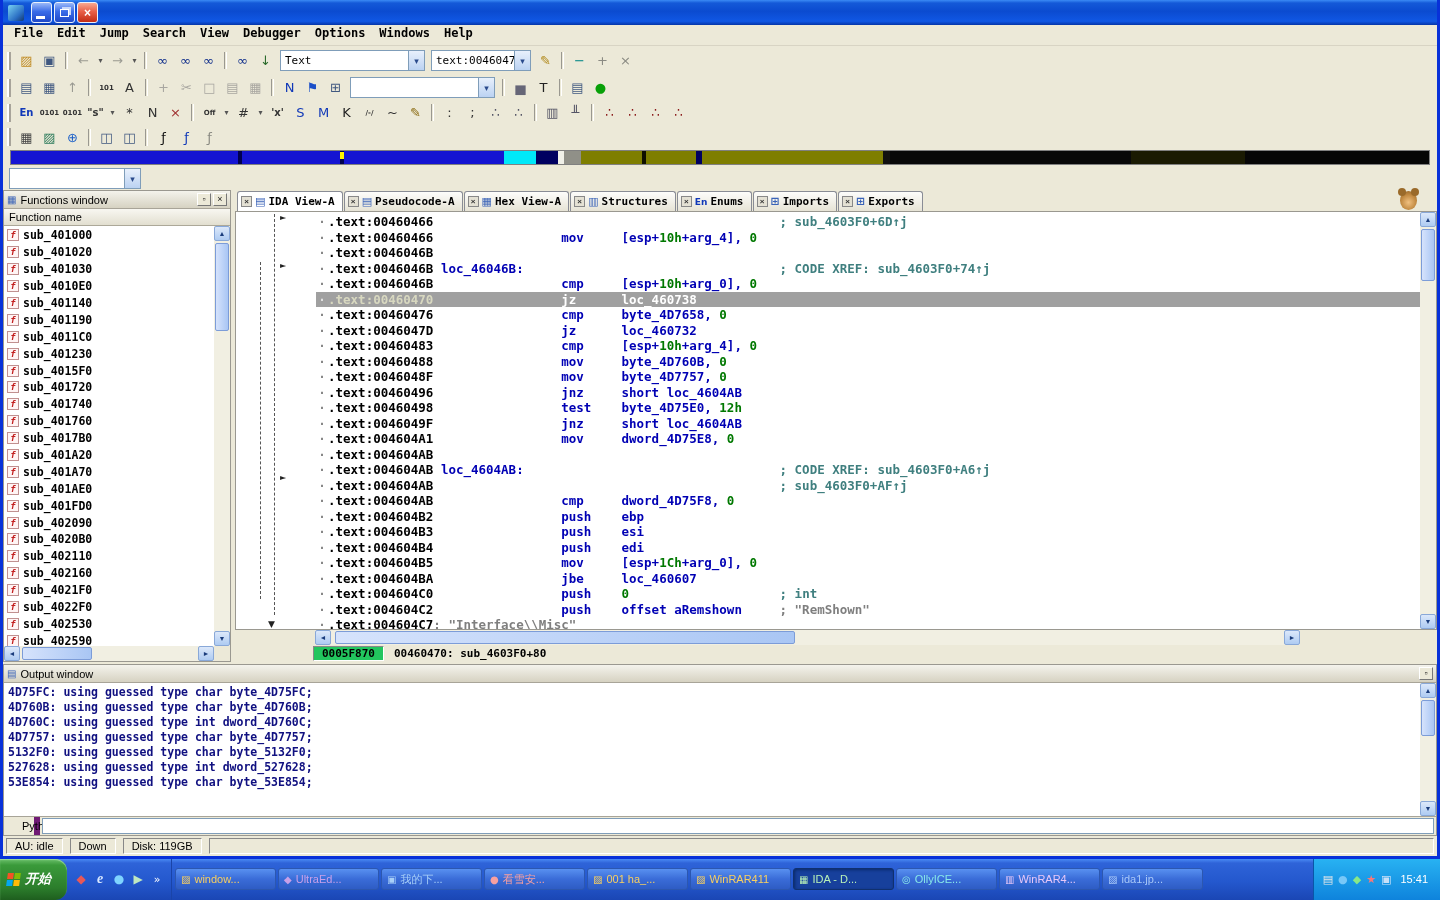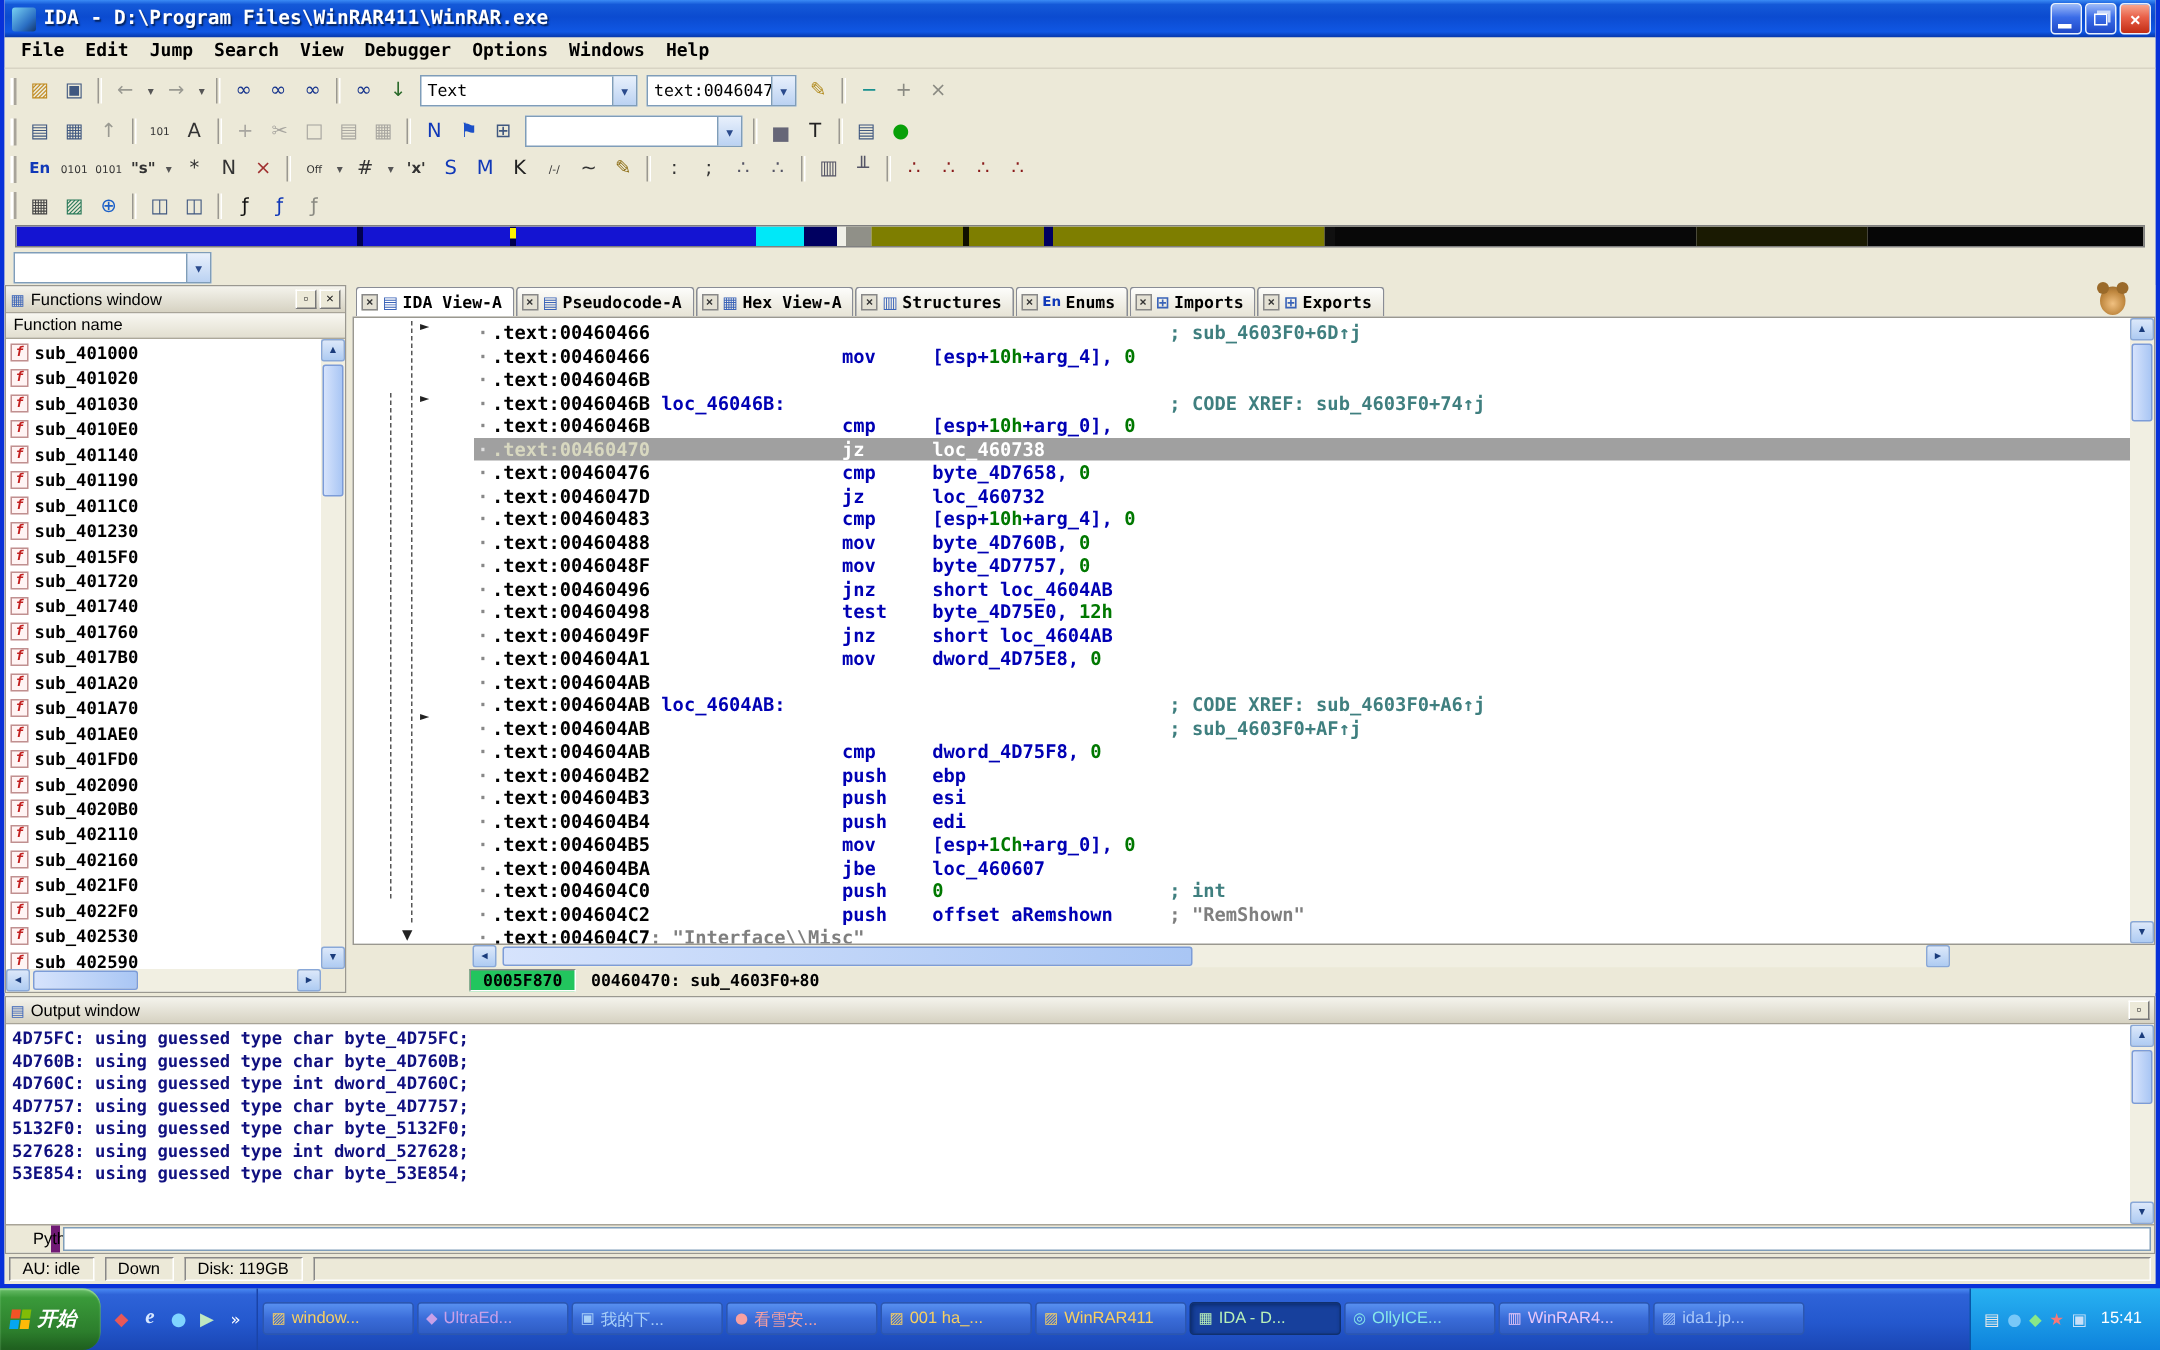--- a/index.html
+++ b/index.html
@@ -18,21 +18,21 @@
 
 .menubar{height:21px;display:flex;align-items:flex-start;background:#ECE9D8;border-bottom:1px solid #D8D4C4;padding-left:4px}
 .menuitem{font-family:"DejaVu Sans Mono",monospace;font-weight:bold;font-size:12px;color:#000;padding:1px 7px;cursor:default}
 
 .tbrow{display:flex;align-items:center;background:#ECE9D8;padding-left:2px}
 .tb1{height:29px}.tb2{height:25px}.tb3{height:25px}.tb4{height:24px}
 .grip{width:4px;height:18px;border-left:2px solid #fff;border-right:2px solid #A8A49A;margin:0 4px 0 2px}
 .ticons{display:flex;align-items:center}
 .ticon{min-width:21px;height:20px;display:flex;align-items:center;justify-content:center;font-size:13px;color:#333;margin:0 1px;font-family:"DejaVu Sans",sans-serif;cursor:default}
 .ticon.narrow{min-width:9px;font-size:8px}
-.ticon.tiny{font-size:7px;font-weight:normal;letter-spacing:0}
+.ticon.tiny{font-size:7px;font-weight:bold;letter-spacing:0}
 .ticon.txt{font-size:10px;font-weight:bold}
 .ticon.sep{min-width:3px;width:3px;height:17px;border-left:1px solid #9A9890;border-right:1px solid #fff;margin:0 4px;color:transparent}
 .combo{display:inline-flex;height:21px;border:1px solid #7F9DB9;background:#fff;align-items:stretch;margin:0 3px}
 .w145{width:145px}.w100{width:100px}.w132{width:132px}
 .cval{flex:1;font-family:"DejaVu Sans Mono",monospace;font-weight:normal;font-size:11px;color:#000;display:flex;align-items:center;padding-left:4px;white-space:nowrap;overflow:hidden}
 .cbtn{width:16px;display:flex;align-items:center;justify-content:center;font-size:9px;color:#2A4A8C;background:linear-gradient(180deg,#E8F0FC,#BBD2F2);border-left:1px solid #7F9DB9}
 
 .navrow{height:18px;background:#ECE9D8;padding:1px 7px;position:relative}
 .navband{height:15px;border:1px solid #808080;display:flex;overflow:hidden;position:relative}
 .navseg{height:100%}
@@ -131,21 +131,20 @@
 .clock{color:#fff;font-size:11px;margin-left:4px;white-space:nowrap}
 </style>
 </head>
 <body>
 
 <div class="screen">
   <div class="app">
 
     <div class="titlebar">
       <span class="appicon"></span>
-      <span class="title">IDA - D:\Program Files\WinRAR411\WinRAR.exe</span>
       <span class="winbtns">
         <span class="wbtn">
             <span class="mingl"></span>
           </span>
         <span class="wbtn">
             <span class="restgl"></span>
           </span>
         <span class="wbtn close">×</span>
       </span>
     </div>

